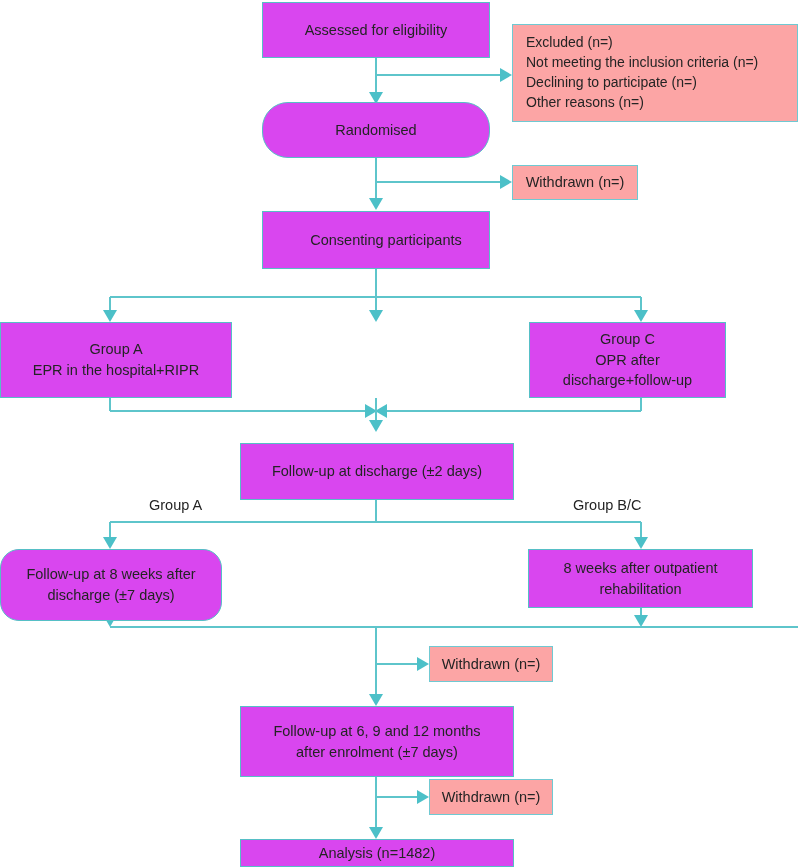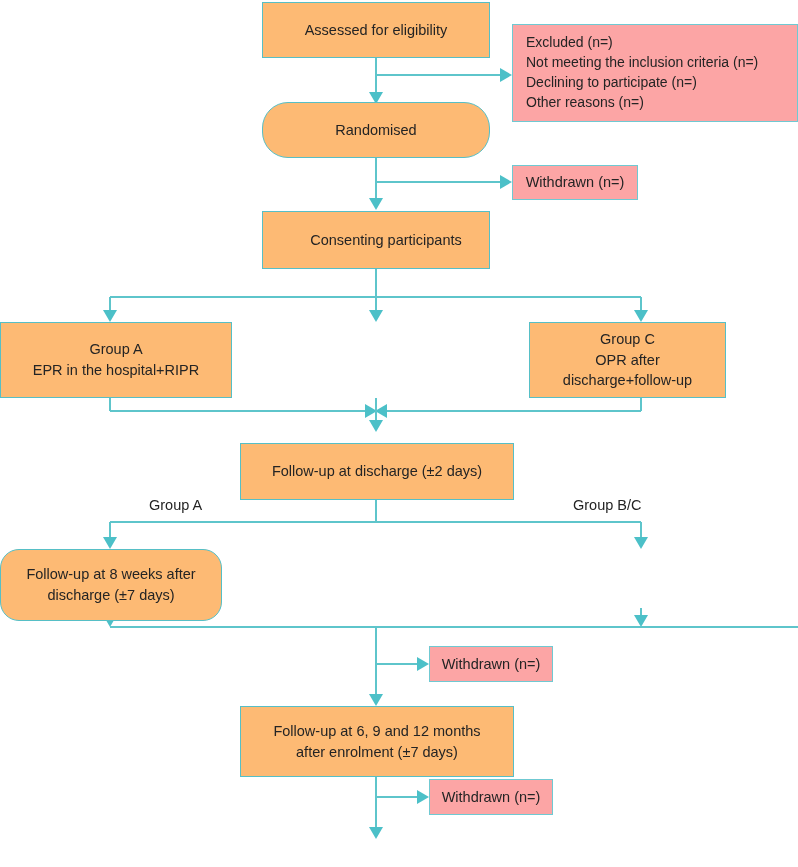--- a/index.html
+++ b/index.html
@@ -16,21 +16,21 @@
   }
   #flow-root {
     position: absolute;
     left: 0; top: 0;
     width: 798px;
     height: 867px;
   }
   .box {
     position: absolute;
     box-sizing: border-box;
-    background: #fdba74;
+    background: #d946ef;
     border: 1px solid #56bfc6;
     color: #242424;
     font-size: 14.5px;
     line-height: 1.42;
     display: flex;
     align-items: center;
     justify-content: center;
     text-align: center;
     padding: 4px 8px;
     z-index: 3;
@@ -173,28 +173,35 @@
   </div>
 
   <div class="free-label" style="left:149px; top:497px;">Group A</div>
   <div class="free-label" style="left:552px; top:497px;margin-left:21px;">Group B/C</div>
 
   <div class="box" style="left:0px; top:549px; width:222px; height:72px;border-radius:19px;">
     <span class="inner">Follow-up at 8 weeks after
 discharge (±7 days)</span>
   </div>
 
+  <div class="box" style="left:528px; top:549px; width:225px; height:59px;">
+    <span class="inner">8 weeks after outpatient
+rehabilitation</span>
+  </div>
 
   <div class="box light" style="left:429px; top:646px; width:124px; height:36px;">
     <span class="inner">Withdrawn (n=)</span>
   </div>
 
   <div class="box" style="left:240px; top:706px; width:274px; height:71px;">
     <span class="inner">Follow-up at 6, 9 and 12 months
 after enrolment (±7 days)</span>
   </div>
 
   <div class="box light" style="left:429px; top:779px; width:124px; height:36px;">
     <span class="inner">Withdrawn (n=)</span>
   </div>
 
+  <div class="box" style="left:240px; top:839px; width:274px; height:28px;">
+    <span class="inner">Analysis (n=1482)</span>
+  </div>
 
 </div>
 
 </body></html>

